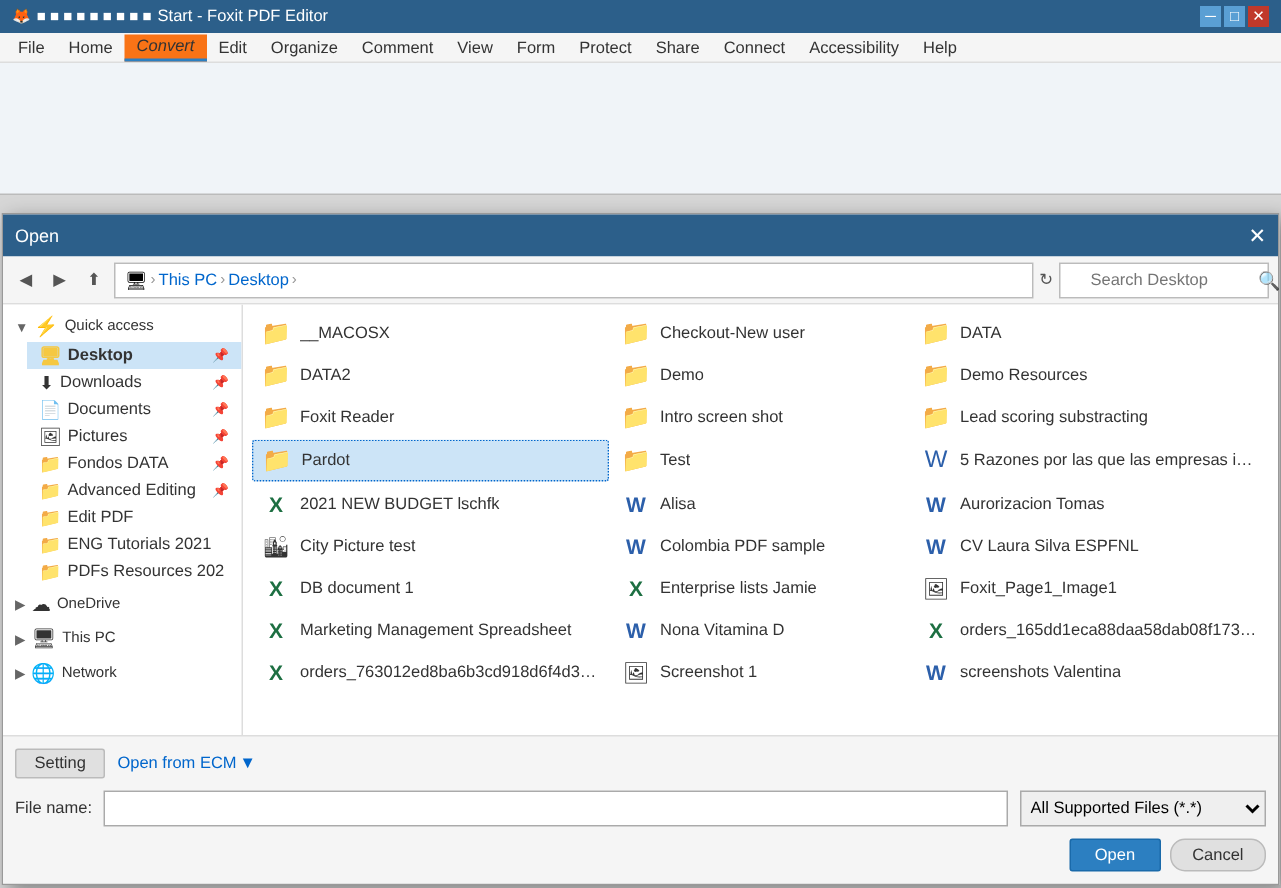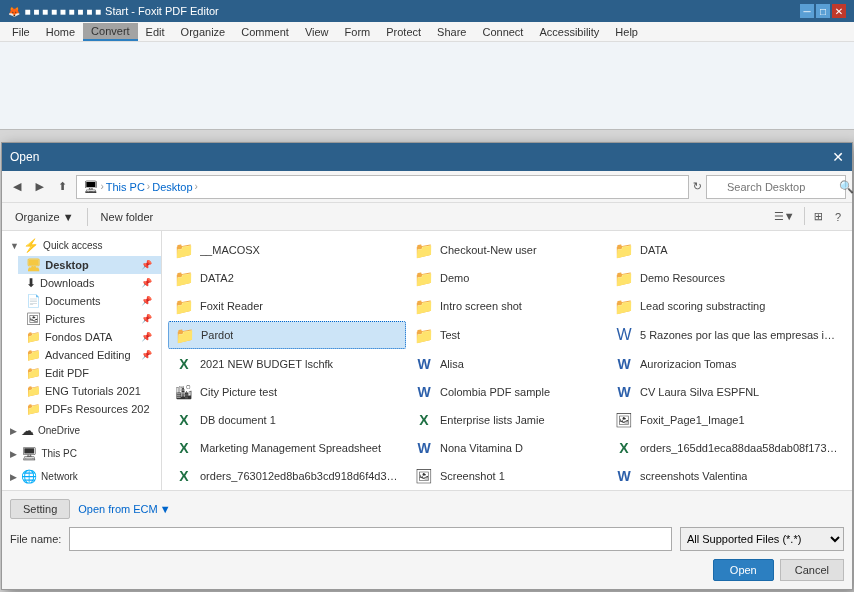--- a/index.html
+++ b/index.html
@@ -8,21 +8,21 @@
     
     .title-bar { background: #2c5f8a; color: white; height: 22px; display: flex; align-items: center; justify-content: space-between; padding: 0 8px; font-size: 11px; }
     .title-bar-left { display: flex; align-items: center; gap: 4px; }
     .title-bar-controls { display: flex; gap: 2px; }
     .title-btn { width: 14px; height: 14px; background: #5a9fd4; border: none; color: white; font-size: 10px; cursor: pointer; display: flex; align-items: center; justify-content: center; }
     .title-btn.close { background: #c0392b; }
 
     
     .menu-bar { background: #f5f5f5; height: 20px; display: flex; align-items: center; border-bottom: 1px solid #ddd; padding: 0 4px; }
     .menu-item { padding: 2px 8px; font-size: 11px; cursor: pointer; color: #333; }
-    .menu-item.active-tab { background: #a3a3a3; border-bottom: 2px solid #2c7fc1; }
+    .menu-item.active-tab { background: #f97316; border-bottom: 2px solid #2c7fc1; font-style: italic; }
 
     
     .dialog { position: absolute; top: 140px; left: 0px; width: 854px; height: 450px; background: white; border: 1px solid #999; box-shadow: 4px 4px 12px rgba(0,0,0,0.4); display: flex; flex-direction: column; z-index: 200; }
     .dialog-titlebar { background: #2c5f8a; color: white; height: 28px; display: flex; align-items: center; justify-content: space-between; padding: 0 8px; font-size: 12px; }
     .dialog-close { background: none; border: none; color: white; cursor: pointer; font-size: 14px; }
 
     
     .address-bar { display: flex; align-items: center; gap: 4px; padding: 4px 6px; border-bottom: 1px solid #ddd; background: #f5f5f5; height: 32px; }
     .nav-btn { background: none; border: 1px solid transparent; padding: 2px 4px; cursor: pointer; border-radius: 2px; font-size: 11px; color: #555; }
     .breadcrumb { display: flex; align-items: center; border: 1px solid #bbb; background: white; flex: 1; height: 24px; padding: 0 6px; font-size: 11px; gap: 2px; }
@@ -67,21 +67,21 @@
     .dialog-bottom { border-top: 1px solid #ddd; background: #f5f5f5; padding: 4px 8px; }
     .bottom-row1 { display: flex; align-items: center; gap: 8px; padding: 4px 0; }
     .setting-btn { background: #e0e0e0; border: 1px solid #bbb; padding: 3px 12px; cursor: pointer; font-size: 11px; color: #333; border-radius: 2px; }
     .open-ecm-btn { background: none; border: none; color: #0066cc; cursor: pointer; font-size: 11px; display: flex; align-items: center; gap: 2px; }
     .bottom-row2 { display: flex; align-items: center; gap: 8px; padding: 4px 0; }
     .filename-label { font-size: 11px; color: #333; white-space: nowrap; }
     .filename-input { flex: 1; border: 1px solid #aaa; height: 24px; padding: 0 4px; font-size: 11px; }
     .filetype-select { width: 164px; border: 1px solid #aaa; height: 24px; font-size: 11px; padding: 0 2px; }
     .bottom-row3 { display: flex; justify-content: flex-end; gap: 6px; padding: 4px 0; }
     .btn-open { background: #2c7fc1; color: white; border: 1px solid #1a6aaa; padding: 4px 16px; cursor: pointer; font-size: 11px; border-radius: 2px; }
-    .btn-cancel { background: #e0e0e0; color: #333; border: 1px solid #bbb; padding: 4px 14px; cursor: pointer; font-size: 11px; border-radius: 0; }
+    .btn-cancel { background: #e0e0e0; color: #333; border: 1px solid #bbb; padding: 4px 14px; cursor: pointer; font-size: 11px; border-radius: 10px; }
 
     
     .ico-folder { color: #f5c842; }
     .ico-excel { color: #1d6f42; }
   </style>
 </head>
 <body>
 
 <div style="position:absolute;top:0;left:0;width:854px;height:592px;background:#d6d6d6;z-index:0;">
 
@@ -136,31 +136,20 @@
       <span class="bc-item">Desktop</span>
       <span class="bc-sep">›</span>
     </div>
     <button class="refresh-btn">↻</button>
     <div class="search-box">
       <input class="search-input" type="text" placeholder="Search Desktop" style="">
       <span>🔍</span>
     </div>
   </div>
 
-  <div class="toolbar">
-    <button class="toolbar-btn">Organize ▼</button>
-    <div class="toolbar-sep"></div>
-    <button class="toolbar-btn">New folder</button>
-    <div class="view-btns">
-      <button class="view-btn">☰▼</button>
-      <div class="toolbar-sep"></div>
-      <button class="view-btn">⊞</button>
-      <button class="view-btn">?</button>
-    </div>
-  </div>
 
   <div class="dialog-content">
 
     <div class="left-panel">
       <div class="nav-section">
         <div class="nav-section-header">
           <span class="arrow">▼</span>
           <span class="icon">⚡</span>
           <span class="label">Quick access</span>
         </div>

